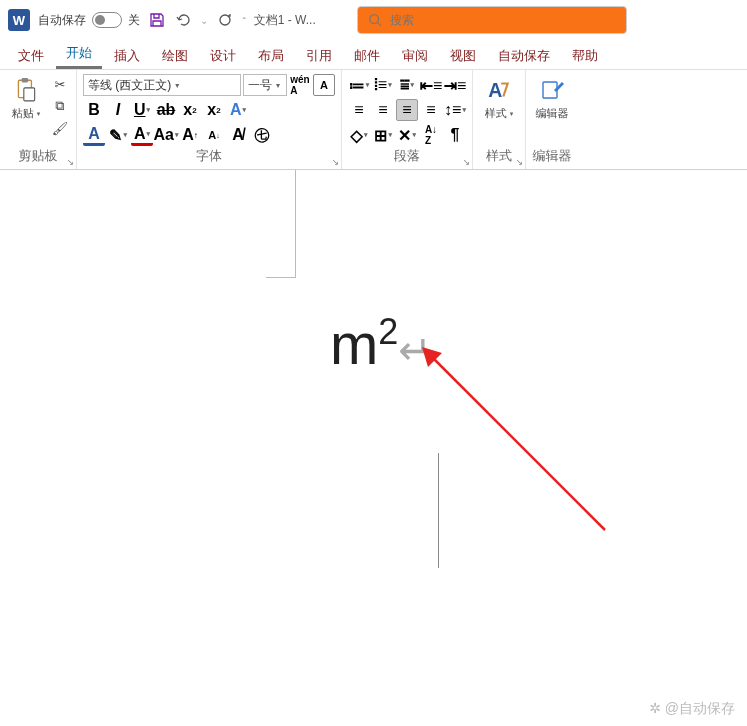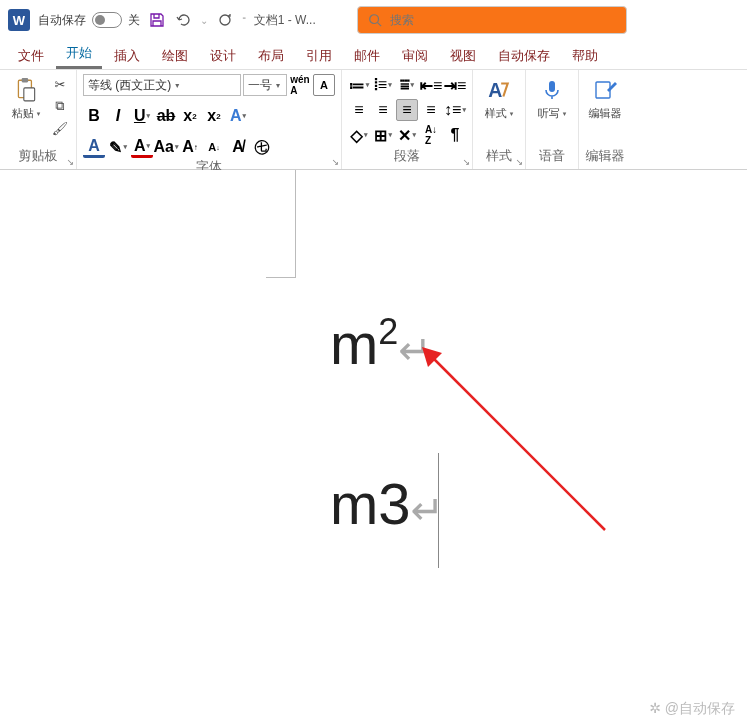--- a/index.html
+++ b/index.html
@@ -125,21 +125,21 @@
         <div class="rb-small">✂</div>
         <div class="rb-small">⧉</div>
         <div class="rb-small">🖌</div>
       </div>
     </div>
     <div class="ribbon-group-label">剪贴板</div>
     <div class="launcher">↘</div>
   </div>
 
   <div class="ribbon-group">
-    <div class="rg-body" style="flex-direction:column;gap:9px">
+    <div class="rg-body" style="flex-direction:column;gap:3px">
       <div class="rb-row">
         <div class="combo" style="width:158px">
             <span>等线 (西文正文)</span>
             <span class="dd">▾</span>
           </div>
         <div class="combo" style="width:44px">
             <span>一号</span>
             <span class="dd">▾</span>
           </div>
         <div class="btn-ic" style="font-size:10px">wén<br>A</div>
@@ -219,37 +219,20 @@
             <span>样式</span>
             <span class="dd-tiny">▾</span>
           </div>
       </div>
     </div>
     <div class="ribbon-group-label">样式</div>
     <div class="launcher">↘</div>
   </div>
 
 
-  <div class="ribbon-group">
-    <div class="rg-body">
-      <div class="rb-big">
-        <div class="rb-big-icon">
-          <svg width="24" height="24" viewBox="0 0 24 24">
-              <rect x="9" y="3" width="6" height="11" rx="3" fill="#3a7bd5"></rect>
-              <path d="M6 12a6 6 0 0 0 12 0 M12 18v3" fill="none" stroke="#3a7bd5" stroke-width="1.6"></path>
-            </svg>
-        </div>
-        <div class="rb-big-label">
-            <span>听写</span>
-            <span class="dd-tiny">▾</span>
-          </div>
-      </div>
-    </div>
-    <div class="ribbon-group-label">语音</div>
-  </div>
 
   <div class="ribbon-group" style="border-right:none">
     <div class="rg-body">
       <div class="rb-big">
         <div class="rb-big-icon">
           <svg width="24" height="24" viewBox="0 0 24 24">
               <rect x="3" y="4" width="14" height="16" rx="1" fill="#fff" stroke="#3a7bd5" stroke-width="1.4"></rect>
               <path d="M14 12l8-8 2 2-8 8z" fill="#3a7bd5"></path>
             </svg>
         </div>
@@ -260,22 +243,19 @@
     </div>
     <div class="ribbon-group-label">编辑器</div>
   </div>
 </div>
 
 <div class="doc-area">
   <div class="page-corner"></div>
   <div class="line1">
     <span>m</span><sup>2</sup><span class="parmark">↵</span>
   </div>
-  <div class="line2">
-    <span>m3</span><span class="parmark">↵</span>
-  </div>
   <div class="cursor-ln"></div>
   <svg class="arrow-annot" width="200" height="200">
     <line x1="185" y1="185" x2="12" y2="12" stroke="#e62222" stroke-width="2.5"></line>
     <polygon points="2,2 22,8 8,22" fill="#e62222"></polygon>
   </svg>
   <div class="watermark">✲ @自动保存</div>
 </div>
 
 </body></html>

